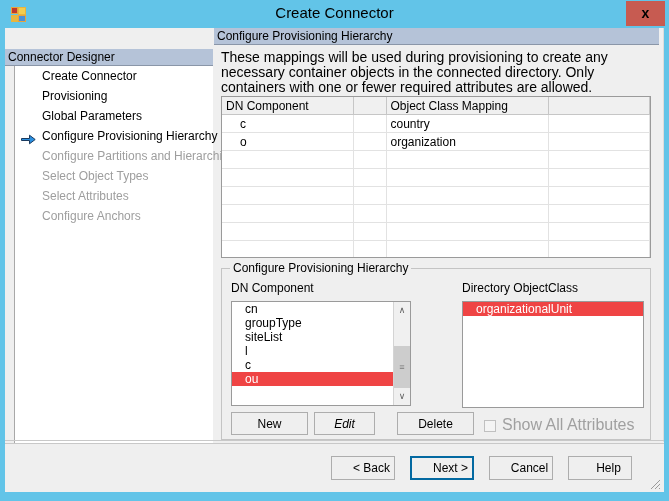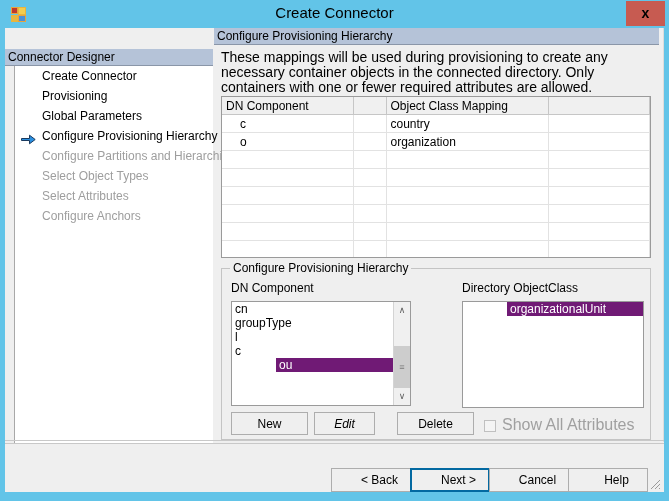--- a/index.html
+++ b/index.html
@@ -228,28 +228,27 @@
     position: absolute;
     left: 0; top: 0;
     right: 0;
     overflow: hidden;
   }
   .listbox-dn .list-inner { right: 17px; }
   .list-item {
     height: 14px;
     line-height: 14px;
     font-size: 12px;
-    padding-left: 3px;
+    padding-left: 13px;
     white-space: nowrap;
     color: #000;
   }
   .list-item.selected {
-    background: #701a75;
+    background: #ef4444;
     color: #ffffff;
-    margin-left: 44px;
   }
 
   
   .scrollbar {
     position: absolute;
     right: 0; top: 0;
     width: 17px; height: 100%;
     background: #f0f0f0;
     border-left: 1px solid #d4d4d4;
     box-sizing: border-box;
@@ -314,21 +313,21 @@
 
   
   .footer {
     position: absolute;
     left: 0; top: 415px;
     width: 659px; height: 49px;
     background: #efefef;
     border-top: 1px solid #c8c8c8;
     box-sizing: border-box;
   }
-  .footer .btn { top: 24px; width: 80px; height: 24px; padding-left: 17px; }
+  .footer .btn { top: 12px; width: 64px; height: 24px; padding-left: 17px; }
   .btn-back   { left: 326px; }
   .btn-next   { left: 405px; border: 2px solid #0369a1; }
   .btn-cancel { left: 484px; }
   .btn-help   { left: 563px; }
   .grip {
     position: absolute;
     right: 3px; bottom: 2px;
     width: 13px; height: 13px;
   }
 
@@ -493,20 +492,21 @@
       <div class="groupbox">
         <div class="groupbox-legend">Configure Provisioning Hierarchy</div>
 
         <div class="field-label label-dn">DN Component</div>
         <div class="field-label label-doc">Directory ObjectClass</div>
 
         <div class="listbox listbox-dn">
           <div class="list-inner">
             <div class="list-item">cn</div>
             <div class="list-item">groupType</div>
+            <div class="list-item">siteList</div>
             <div class="list-item">l</div>
             <div class="list-item">c</div>
             <div class="list-item selected">ou</div>
           </div>
           <div class="scrollbar">
             <div class="sb-btn sb-up">∧</div>
             <div class="sb-thumb">≡</div>
             <div class="sb-btn sb-down">∨</div>
           </div>
         </div>

